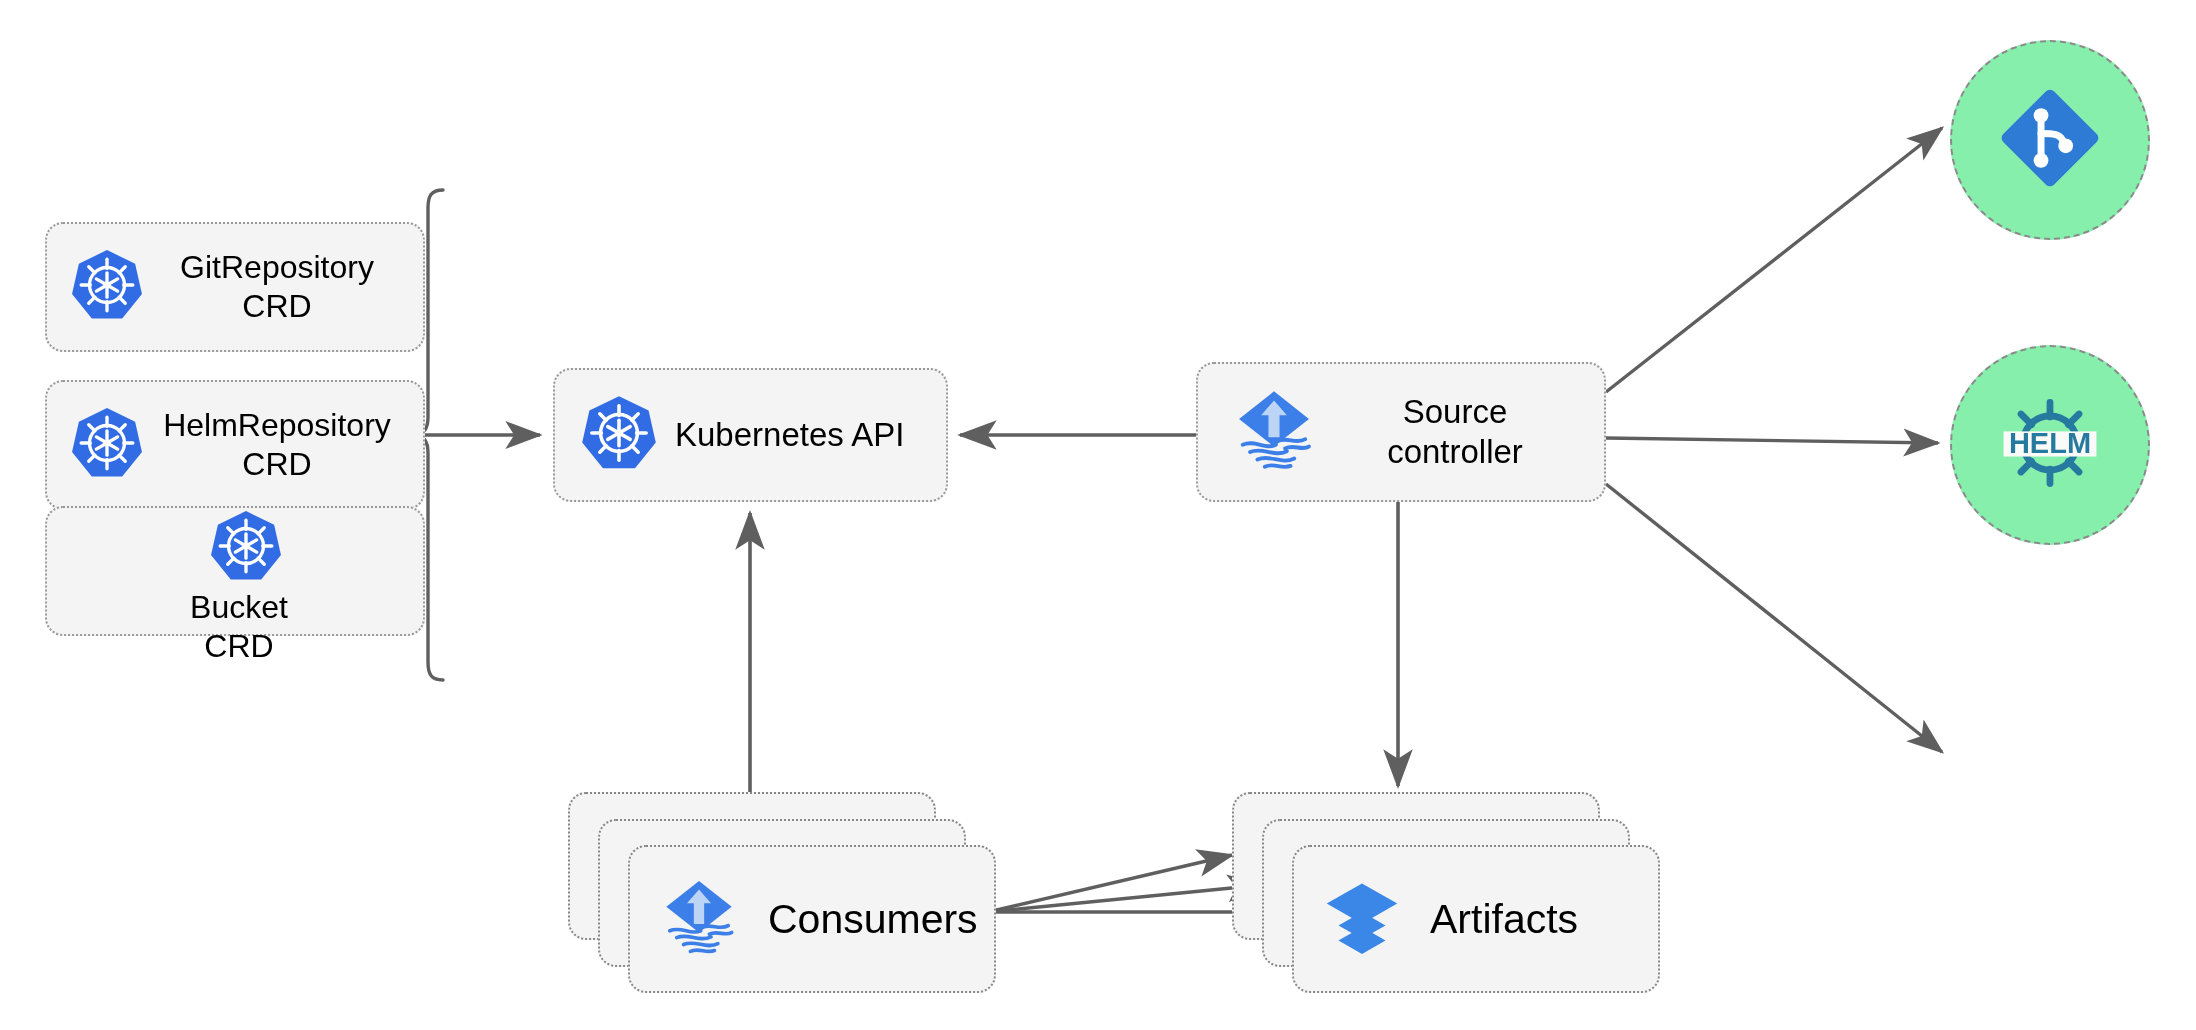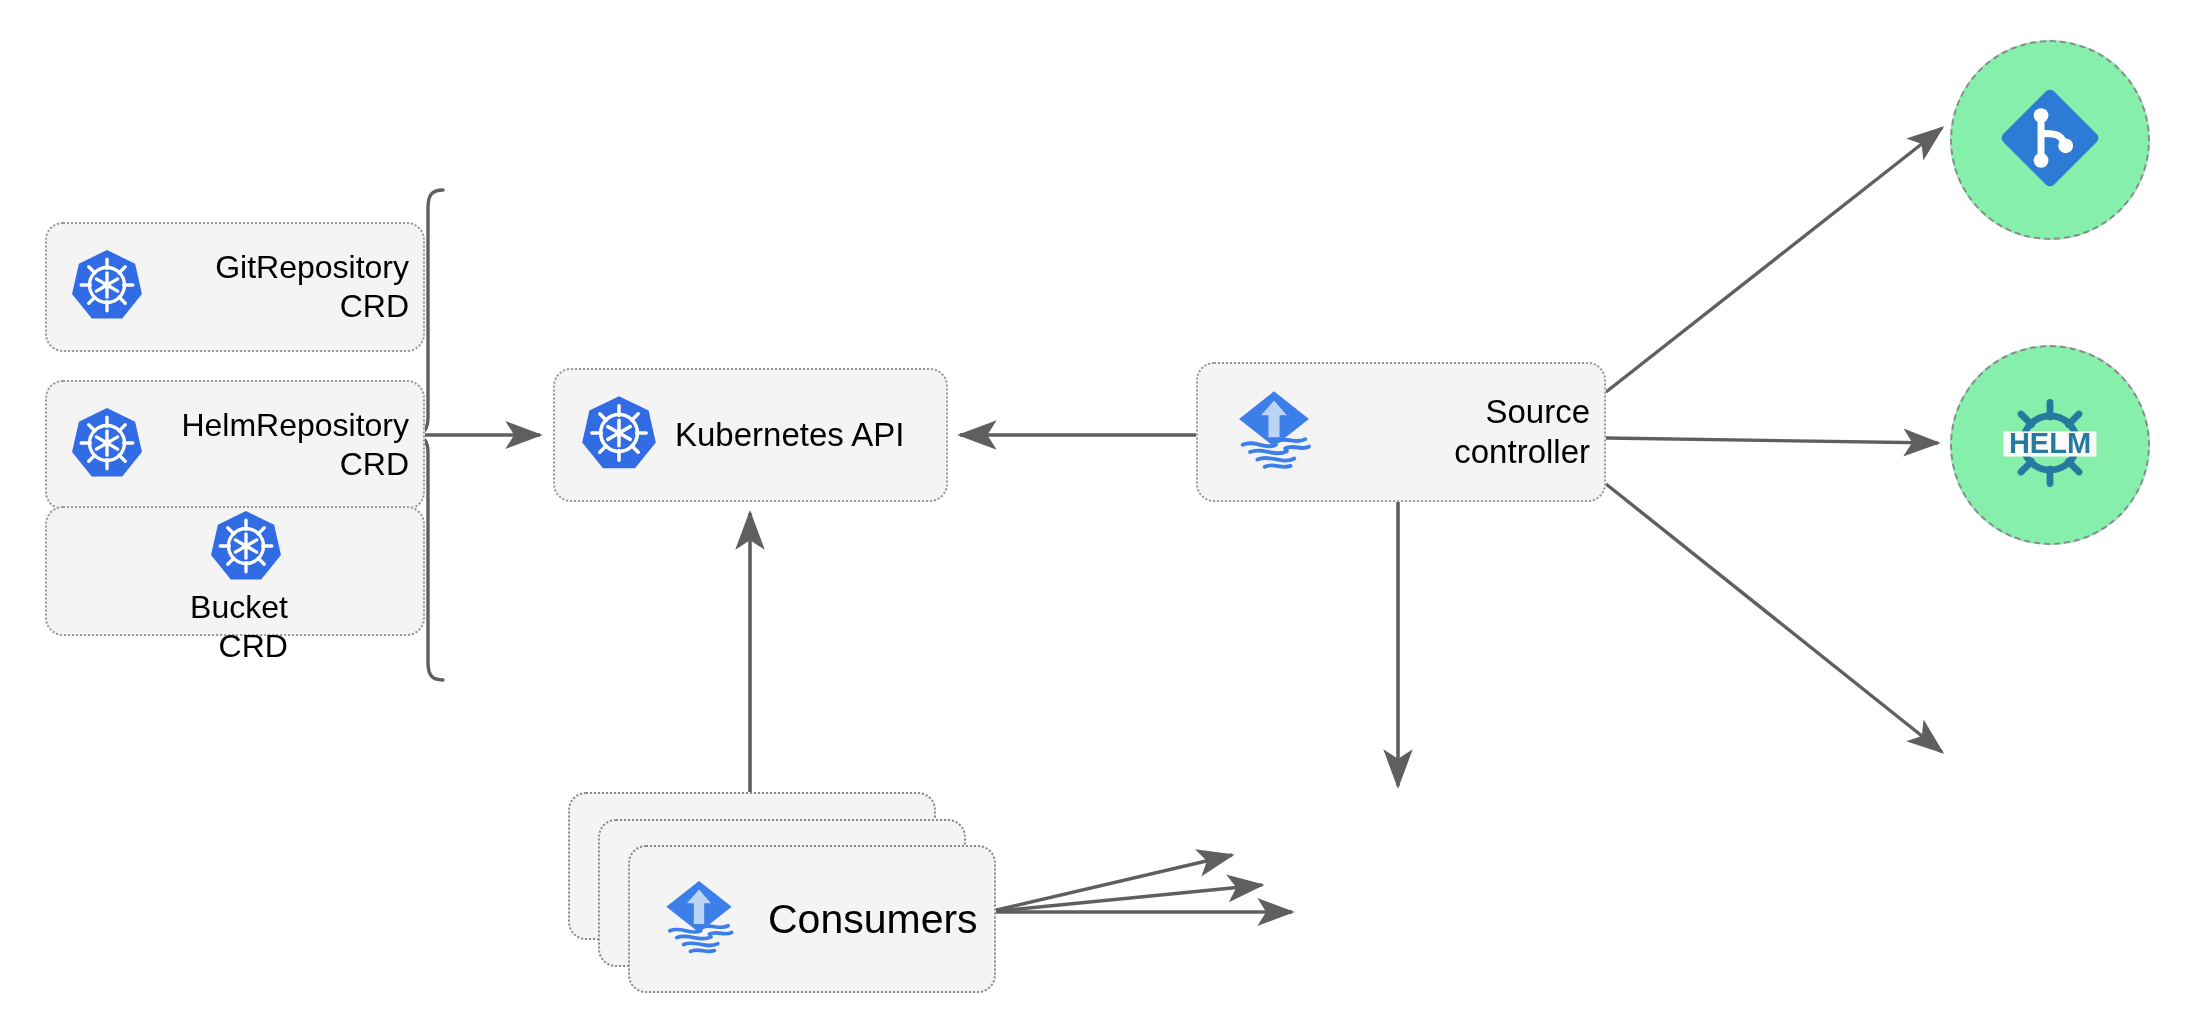--- a/index.html
+++ b/index.html
@@ -35,21 +35,21 @@
     border: 2px dotted #999999;
     border-radius: 18px;
     display: flex;
     align-items: center;
     justify-content: flex-start;
   }
   .node-label {
     font-size: 33px;
     color: #000000;
     line-height: 1.22;
-    text-align: right;
+    text-align: center;
     white-space: pre-line;
     flex: 1 1 auto;
     padding-right: 14px;
   }
   .node-icon {
     flex: 0 0 auto;
     display: block;
   }
 
   
@@ -317,20 +317,34 @@
             <path d="M40 90 C 50 85, 58 93, 68 89"></path>
             <path d="M54 62 C 64 57, 74 66, 84 60"></path>
             <path d="M62 70 C 72 65, 80 73, 88 68"></path>
           </g>
         </svg>
       </span>
       <span class="node-label">Consumers</span>
     </div>
   </div>
 
+  <div class="stack" id="node-artifacts" style="left:1232px; top:792px; width:430px; height:200px;">
+    <div class="stack-layer" style="left:0px; top:0px; width:368px; height:148px;"></div>
+    <div class="stack-layer" style="left:30px; top:27px; width:368px; height:148px;"></div>
+    <div class="stack-front" style="left:60px; top:53px; width:368px; height:148px;">
+      <span class="node-icon">
+        <svg width="84" height="84" viewBox="0 0 100 100" xmlns="http://www.w3.org/2000/svg">
+          <path d="M50 10 L92 34 L50 58 L8 34 Z" fill="#3B87E8"></path>
+          <path d="M50 44 L78 60 L50 76 L22 60 Z" fill="#3B87E8"></path>
+          <path d="M50 62 L78 78 L50 94 L22 78 Z" fill="#3B87E8"></path>
+        </svg>
+      </span>
+      <span class="node-label">Artifacts</span>
+    </div>
+  </div>
 
   <div class="circle-node" id="node-git-target" style="left:1950px; top:40px;">
     <span class="node-icon">
       <svg width="112" height="112" viewBox="0 0 100 100" xmlns="http://www.w3.org/2000/svg">
         <rect x="18" y="18" width="64" height="64" rx="5" transform="rotate(45 50 50)" fill="#2E7BD6"></rect>
         <g fill="none" stroke="#ffffff" stroke-width="6.2" stroke-linecap="round">
           <line x1="42" y1="32" x2="42" y2="68"></line>
           <path d="M42 46 C 52 46, 60 46, 62 54"></path>
         </g>
         <circle cx="42" cy="30" r="6.6" fill="#ffffff"></circle>

